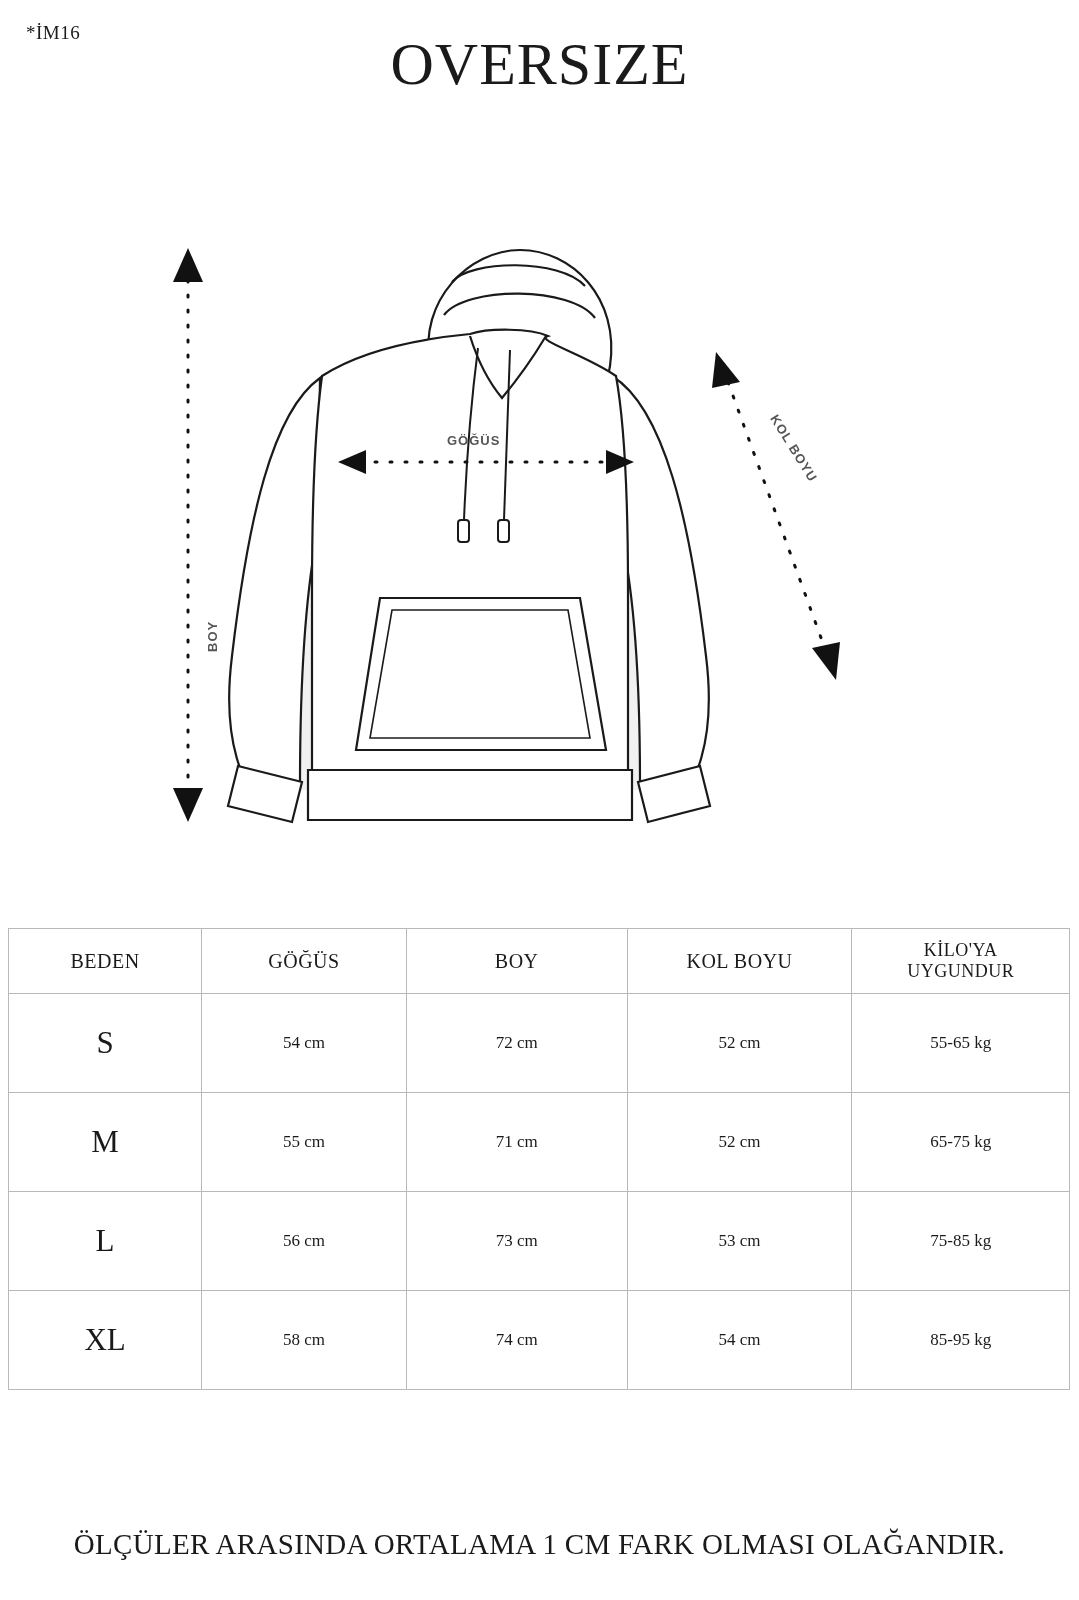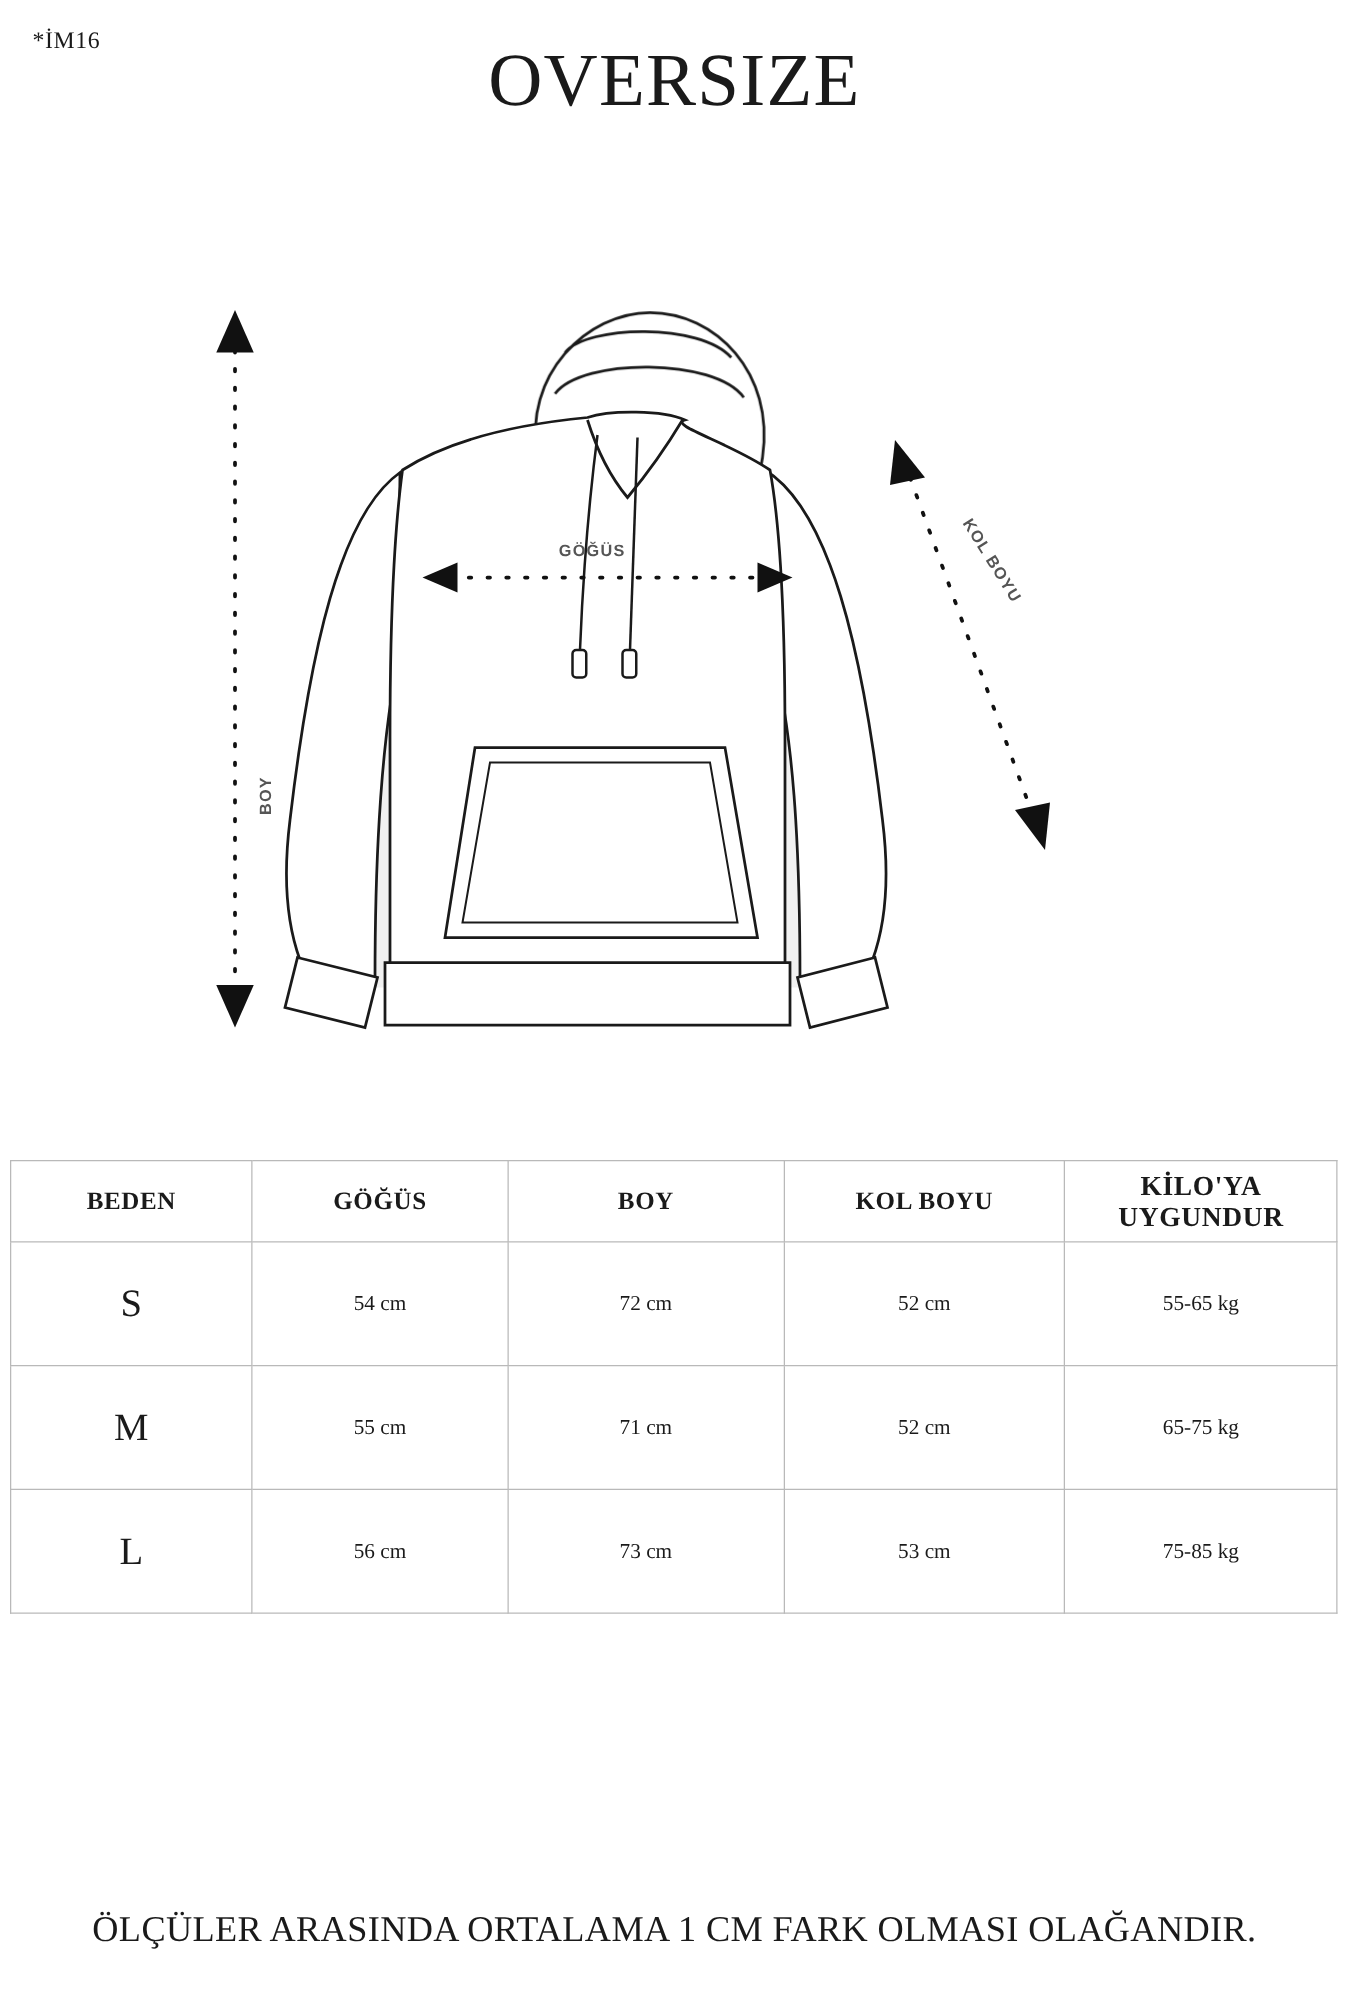--- a/index.html
+++ b/index.html
@@ -73,30 +73,30 @@
   table.size-table th,
   table.size-table td {
     border: 1px solid #b9b9b9;
     text-align: center;
     font-family: "Liberation Serif", serif;
     color: #1a1a1a;
   }
   table.size-table thead th {
     height: 62px;
     font-size: 20px;
-    font-weight: bold;
+    font-weight: normal;
     letter-spacing: 0.5px;
     border-top-left-radius: 14px;
     border-top-right-radius: 14px;
     vertical-align: middle;
   }
   thead th .hdr-two {
     display: block;
     line-height: 1.15;
-    font-size: 22px;
+    font-size: 18px;
   }
   table.size-table tbody td {
     height: 96px;
     font-size: 17px;
   }
   table.size-table tbody td.beden-cell {
     font-size: 31px;
   }
   col.c1 { width: 18.2%; }
   col.c2 { width: 19.3%; }
@@ -246,17 +246,24 @@
         <td>52 cm</td>
         <td>65-75 kg</td>
       </tr>
       <tr>
         <td class="beden-cell">L</td>
         <td>56 cm</td>
         <td>73 cm</td>
         <td>53 cm</td>
         <td>75-85 kg</td>
       </tr>
+      <tr>
+        <td class="beden-cell">XL</td>
+        <td>58 cm</td>
+        <td>74 cm</td>
+        <td>54 cm</td>
+        <td>85-95 kg</td>
+      </tr>
     </tbody>
   </table>
 </div>
 
 <div class="footnote">ÖLÇÜLER ARASINDA ORTALAMA 1 CM FARK OLMASI OLAĞANDIR.</div>
 
 </body></html>

